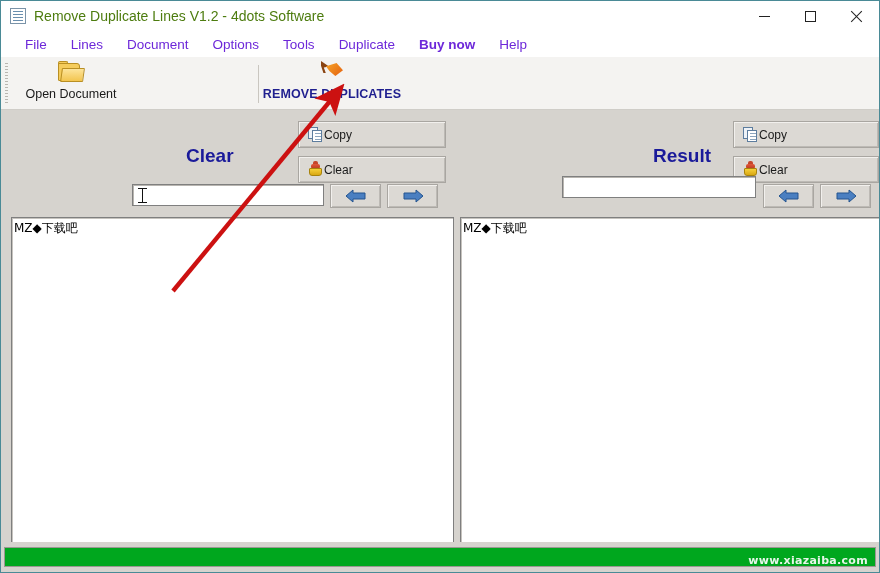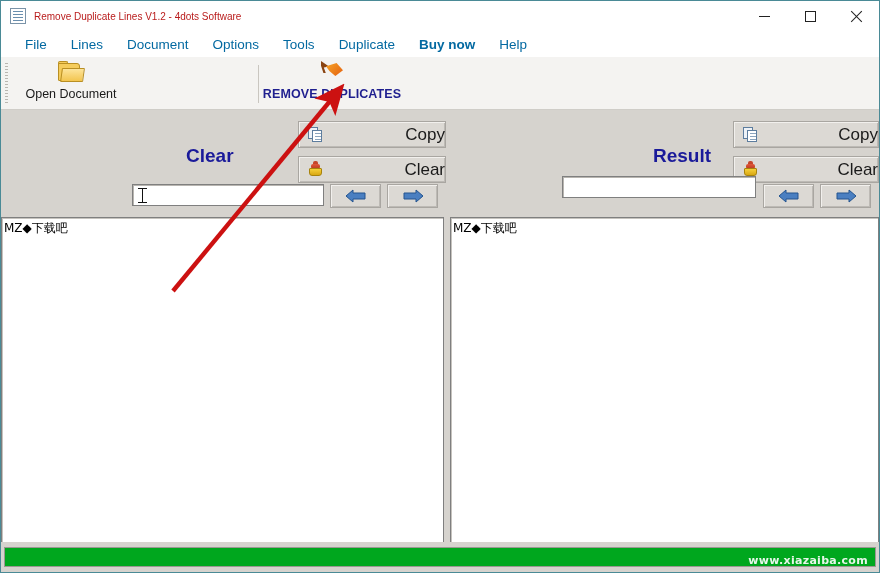--- a/index.html
+++ b/index.html
@@ -36,21 +36,21 @@
     content: ""; position: absolute;
     left: 2px; top: 2px; right: 2px; bottom: 2px;
     background:
       linear-gradient(to bottom,
         #6a8fae 0px, #6a8fae 1px, transparent 1px, transparent 3px,
         #6a8fae 3px, #6a8fae 4px, transparent 4px, transparent 6px,
         #6a8fae 6px, #6a8fae 7px, transparent 7px, transparent 9px,
         #6a8fae 9px, #6a8fae 10px, transparent 10px);
   }
   .title-text {
-    font-size: 10px; color: #b91c1c;
+    font-size: 14px; color: #4d7c0f;
     white-space: nowrap;
   }
   .winbtns {
     position: absolute; right: 0; top: 0;
     height: 30px; display: flex;
   }
   .winbtn {
     width: 46px; height: 30px;
     display: flex; align-items: center; justify-content: center;
     color: #222; font-size: 13px;
@@ -76,21 +76,21 @@
 
   
   .menubar {
     position: absolute; top: 30px; left: 0;
     width: 878px; height: 26px;
     background: #ffffff;
     display: flex; align-items: center;
     padding-left: 12px;
   }
   .menu-item {
-    font-size: 13.5px; color: #0369a1;
+    font-size: 13.5px; color: #6d28d9;
     padding: 3px 12px;
     white-space: nowrap;
   }
   .menu-item.bold { font-weight: bold; }
 
   
   .toolbar {
     position: absolute; top: 56px; left: 0;
     width: 878px; height: 53px;
     background: #f4f3f1;
@@ -203,22 +203,22 @@
   .panel-title.right { left: 208px; top: 35px; }
 
   .btn3d {
     position: absolute;
     background: #dcd9d4;
     border: 1px solid #a9a6a1;
     display: flex; align-items: center;
     box-shadow: inset 1px 1px 0 #f2f0ed, inset -1px -1px 0 #bdbab5;
   }
   .btn3d .b-label {
-    flex: 1; text-align: right;
-    font-size: 17px; color: #1a1a1a;
+    flex: 1; text-align: left;
+    font-size: 12px; color: #1a1a1a;
   }
 
   
   .ico-copy { width: 16px; height: 16px; position: relative; margin-left: 9px; flex: none; }
   .ico-copy .d1 {
     position: absolute; left: 0; top: 0;
     width: 10px; height: 12px;
     background: #eef2f7; border: 1px solid #5d7d9e;
   }
   .ico-copy .d2 {
@@ -281,20 +281,21 @@
   }
   .ico-navarrow { width: 22px; height: 16px; position: relative; }
   .ico-navarrow svg { display: block; }
 
   .textarea {
     position: absolute;
     background: #ffffff;
     border: 1px solid #7f7f7f;
     box-shadow: inset 1px 1px 0 #c6c3be;
     overflow: hidden;
+    margin-left: 10px;
   }
   .ta-content {
     font-family: "DejaVu Sans", sans-serif;
     font-size: 12px; color: #000;
     padding: 3px 0 0 2px;
     white-space: pre;
     line-height: 15px;
   }
 
   

